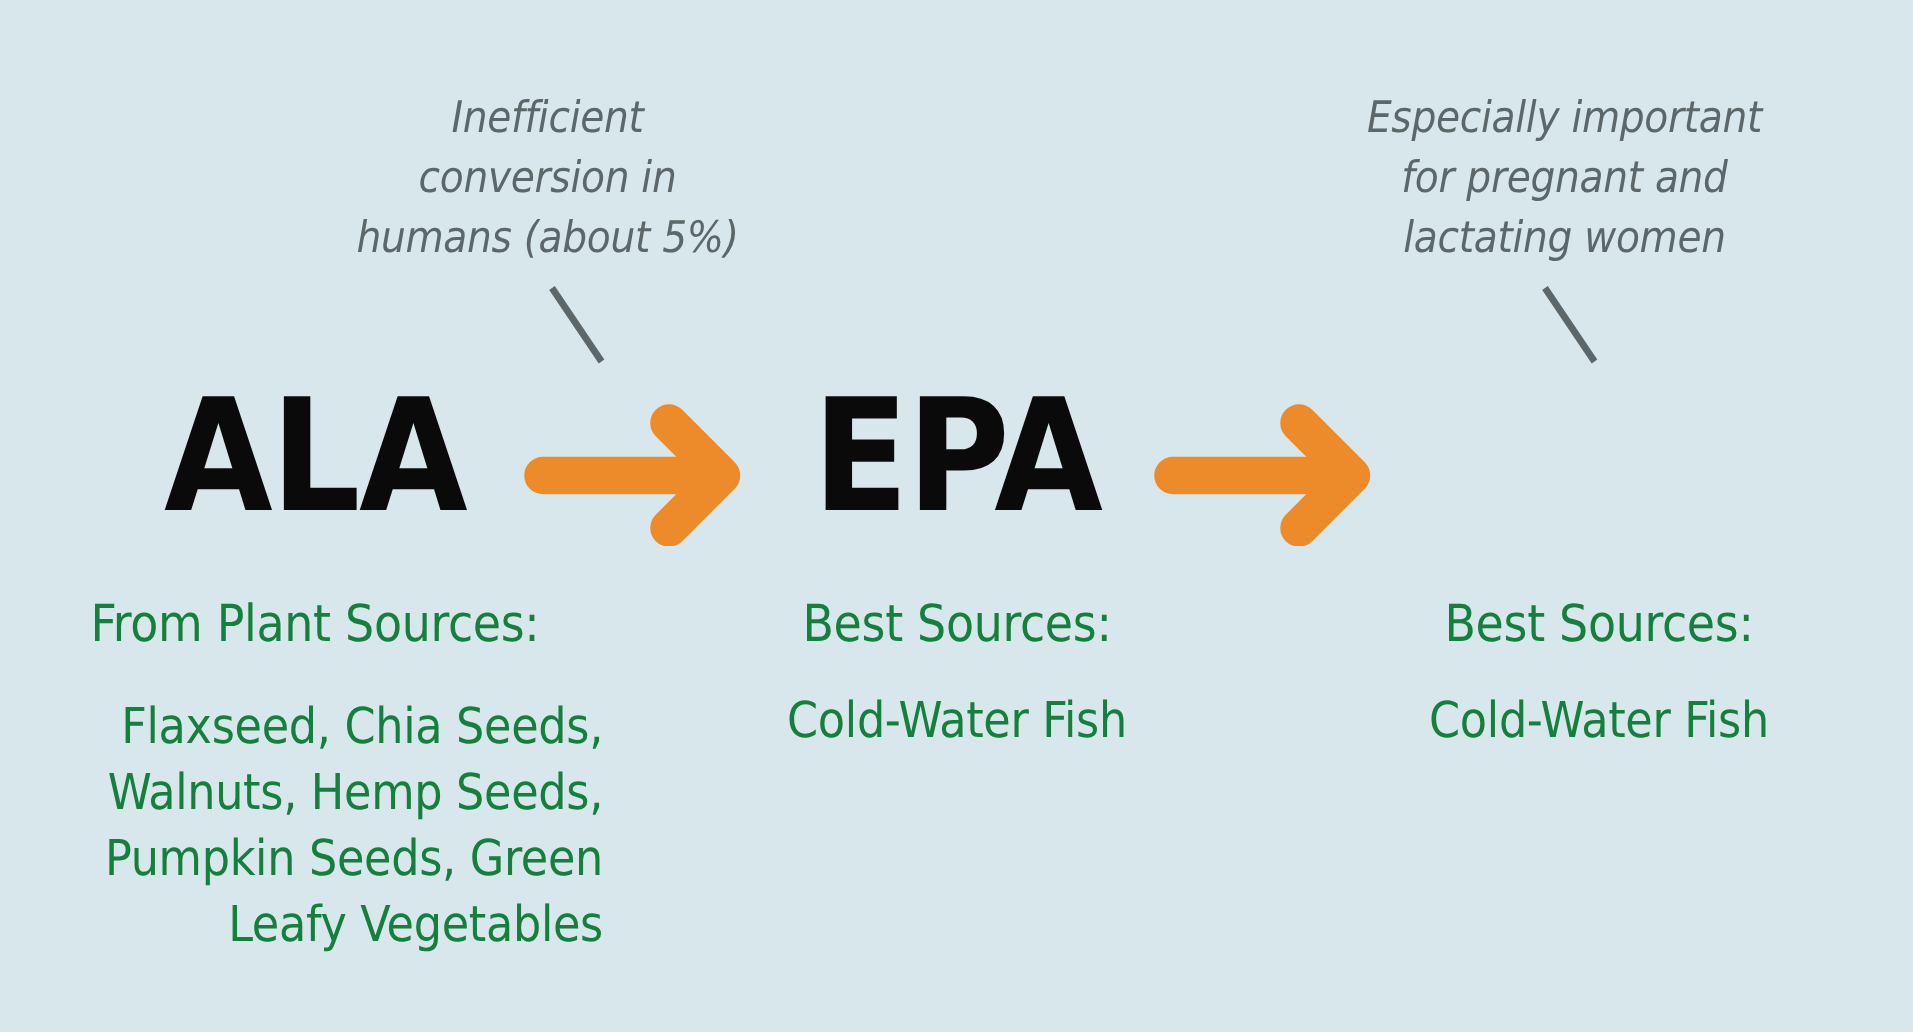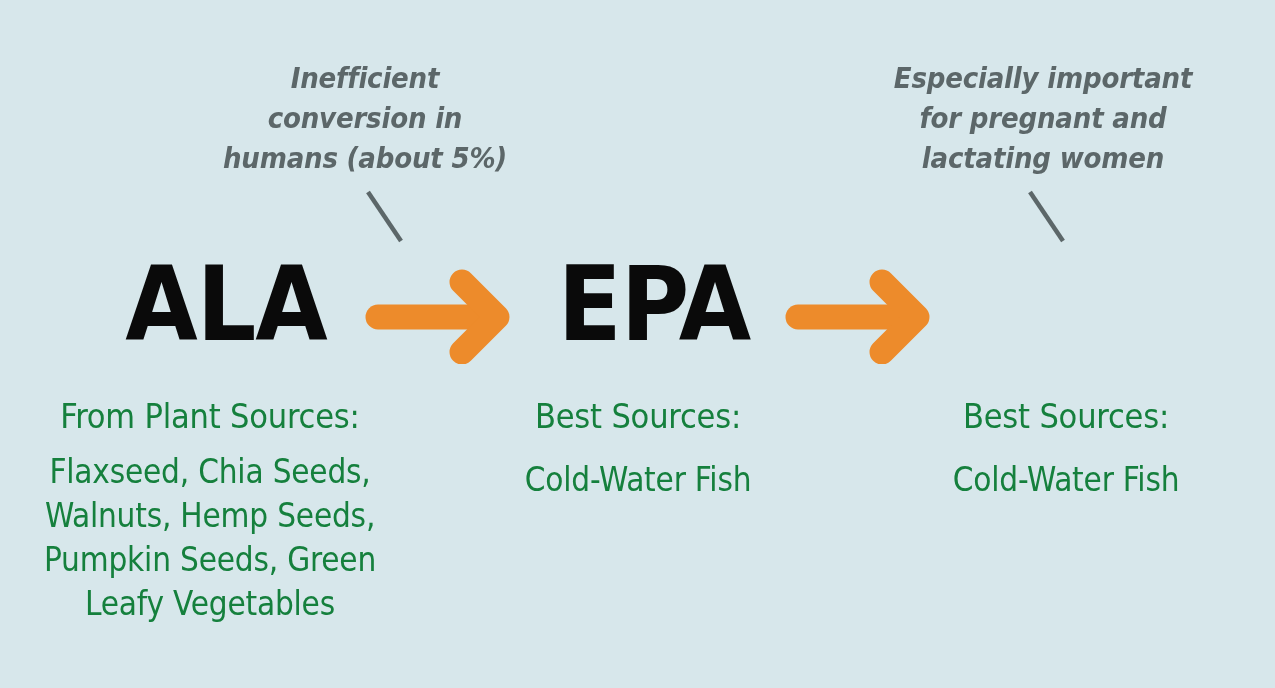--- a/index.html
+++ b/index.html
@@ -19,21 +19,21 @@
     height: 688px;
     background: #d7e7eb;
   }
 
   
   .annotation {
     position: absolute;
     color: #5c6769;
     font-family: "DejaVu Sans Condensed", "Liberation Sans", sans-serif;
     font-style: italic;
-    font-weight: 700;
+    font-weight: 400;
     font-size: 29px;
     line-height: 40px;
     text-align: center;
     letter-spacing: -0.2px;
     white-space: pre-line;
   }
   #annotation-ala-epa {
     left: 200px;
     top: 58px;
     width: 330px;
@@ -53,21 +53,21 @@
   #leader-line-right { left: 1014px; top: 178px; width: 70px; height: 76px; }
   .leader-line line {
     stroke: #5c6769;
     stroke-width: 4.5;
     stroke-linecap: butt;
   }
 
   
   #chain-row {
     position: absolute;
-    left: 16px;
+    left: 0;
     top: 252px;
     width: 1036px;
     height: 105px;
   }
   .chain-label {
     position: absolute;
     top: 0;
     color: #0a0a0a;
     font-family: "DejaVu Sans Condensed", "Liberation Sans", sans-serif;
     font-weight: 700;
@@ -106,21 +106,21 @@
     margin: 0;
   }
   .source-list {
     font-weight: 400;
     font-size: 33px;
     line-height: 44px;
     letter-spacing: -0.2px;
     margin: 0;
     white-space: pre-line;
   }
-  #source-column-ala .source-list { margin-top: 12px; }
+  #source-column-ala .source-list { margin-top: 24px; text-align: right; }
   #source-column-epa .source-list,
   #source-column-dha .source-list { margin-top: 20px; }
 </style>
 </head>
 <body>
 
 <div id="stage">
 
   <div class="annotation" id="annotation-ala-epa">Inefficient
 conversion in

